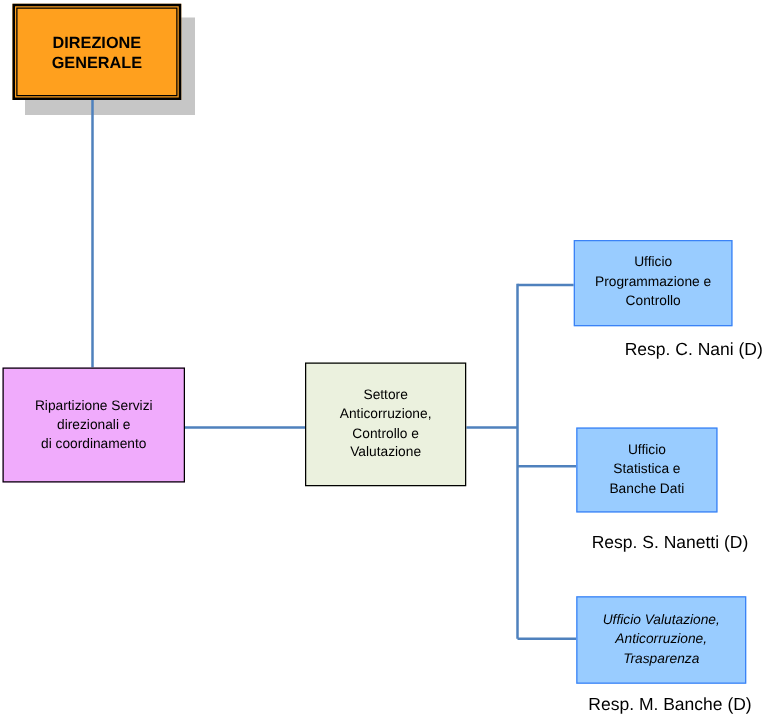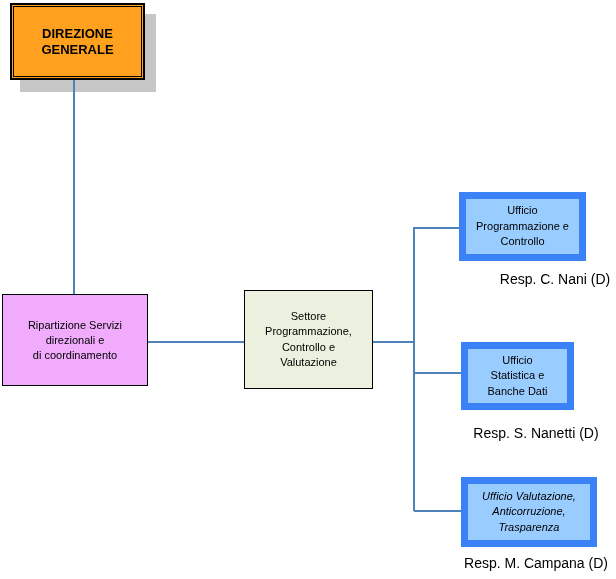--- a/index.html
+++ b/index.html
@@ -54,21 +54,21 @@
   }
   .node-settore {
     left: 244px; top: 290px; width: 129px; height: 99px;
     background: #EBF1DE;
     border: 1.5px solid #000000;
     font-size: 11px;
     line-height: 15.5px;
   }
   .node-ufficio {
     background: #99CCFF;
-    border: 7px solid #3b82f6;
+    border: 1px solid #3b82f6;
     font-size: 11px;
     line-height: 15.5px;
   }
   .node-ufficio-1 { left: 459px; top: 192px; width: 127px; height: 69px; }
   .node-ufficio-2 { left: 461px; top: 342px; width: 113px; height: 68px; }
   .node-ufficio-3 { left: 461px; top: 477px; width: 136px; height: 70px; font-style: italic; }
 
   .resp-label {
     position: absolute;
     font-size: 14px;
@@ -109,21 +109,21 @@
   </div>
 
   <div class="node node-ripartizione">
     <span>Ripartizione Servizi
 direzionali e
 di coordinamento</span>
   </div>
 
   <div class="node node-settore">
     <span>Settore
-Programmazione,
+Anticorruzione,
 Controllo e
 Valutazione</span>
   </div>
 
   <div class="node node-ufficio node-ufficio-1">
     <span>Ufficio
 Programmazione e
 Controllo</span>
   </div>
   <div class="resp-label resp-1">Resp. C. Nani (D)</div>
@@ -133,15 +133,15 @@
 Statistica e
 Banche Dati</span>
   </div>
   <div class="resp-label resp-2">Resp. S. Nanetti (D)</div>
 
   <div class="node node-ufficio node-ufficio-3">
     <span>Ufficio Valutazione,
 Anticorruzione,
 Trasparenza</span>
   </div>
-  <div class="resp-label resp-3">Resp. M. Campana (D)</div>
+  <div class="resp-label resp-3">Resp. M. Banche (D)</div>
 
 </div>
 
 </body></html>

